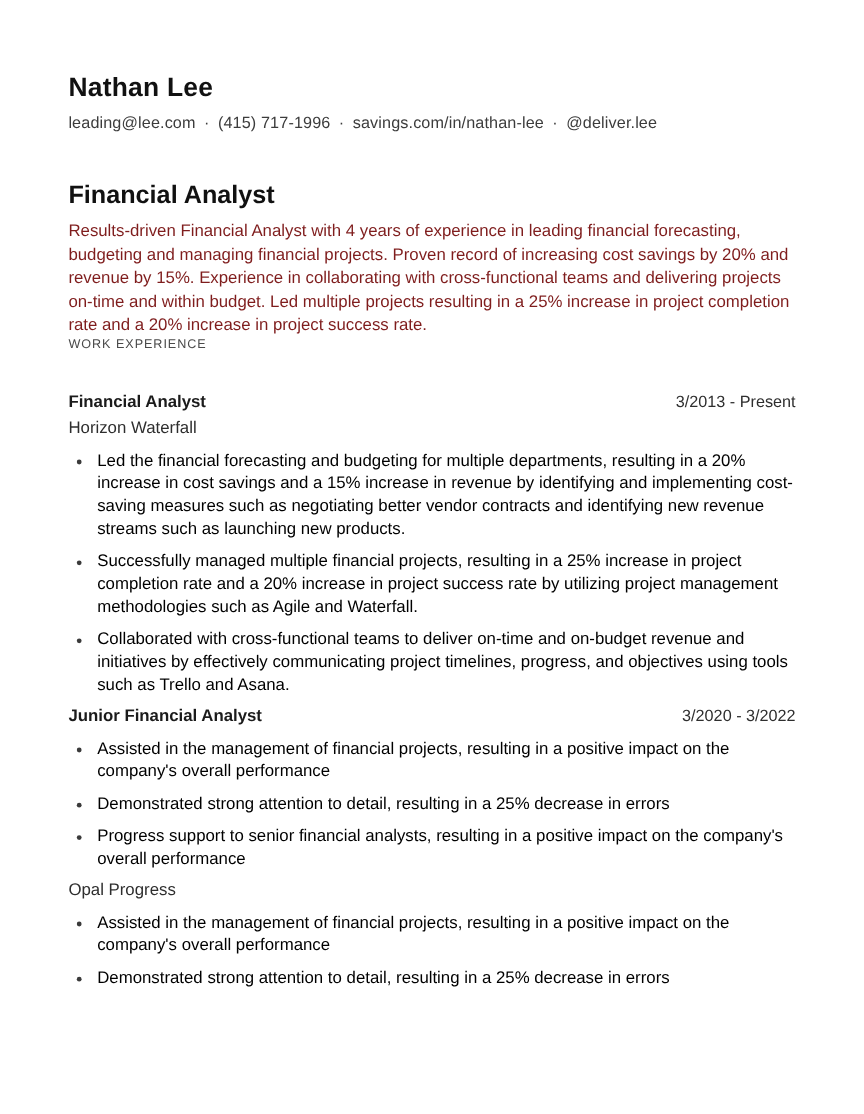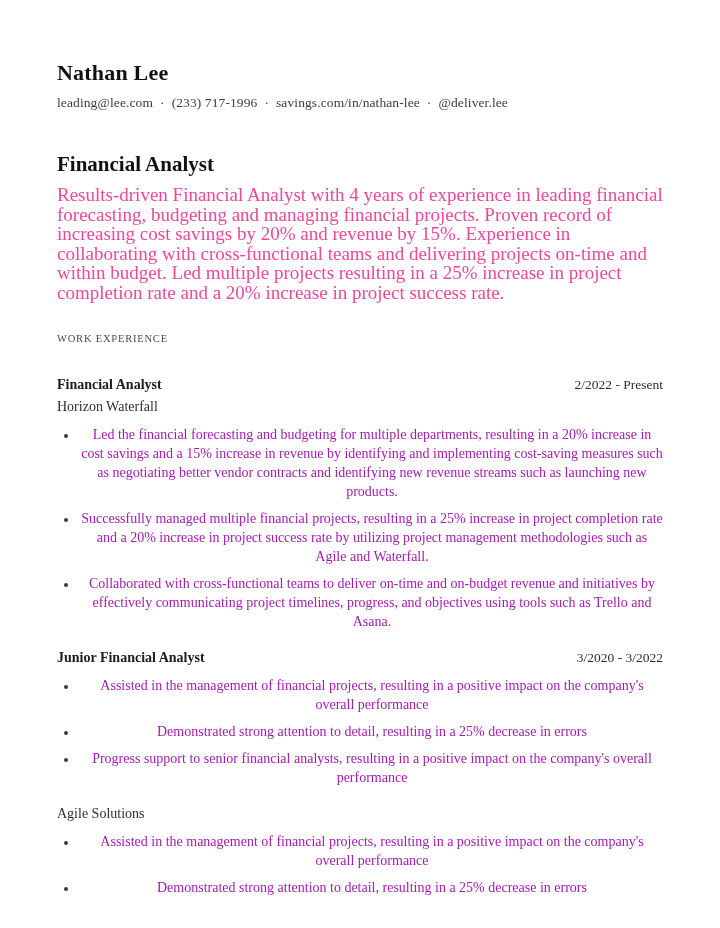--- a/index.html
+++ b/index.html
@@ -1,15 +1,15 @@
 <!DOCTYPE html>
 <html><head>
 <meta charset="utf-8">
 <style>
-  * { margin: 0; padding: 0; box-sizing: border-box; font-family: Liberation Serif, serif; }
+  * { margin: 0; padding: 0; box-sizing: border-box; }
   html, body {
     background: #ffffff;
     font-family: "Liberation Sans", "DejaVu Sans", sans-serif;
     color: #1f1f1f;
   }
   .page {
     width: 720px;
     height: 928px;
     margin: 0 auto;
     background: #ffffff;
@@ -34,33 +34,32 @@
     color: #3c3c3c;
   }
   .role-title {
     margin-top: 41px;
     font-size: 21px;
     font-weight: 700;
     color: #111111;
   }
   .summary {
     margin-top: 8px;
-    font-size: 19px;
+    font-size: 14px;
     line-height: 19.5px;
-    color: #ec4899;
+    color: #7f1d1d;
     max-width: 606px;
   }
   .section-label {
-    margin-top: 31px;
     font-size: 10.5px;
     letter-spacing: 0.8px;
     color: #4a4a4a;
   }
   .job { margin-top: 33px; }
-  .job + .job { margin-top: 19px; }
+  .job + .job { margin-top: 8px; }
   .job-header {
     display: flex;
     justify-content: space-between;
     align-items: baseline;
   }
   .job-title {
     font-size: 14px;
     font-weight: 700;
     color: #1b1b1b;
   }
@@ -75,48 +74,47 @@
     color: #2e2e2e;
   }
   ul.bullets {
     margin-top: 10px;
     padding-left: 21px;
     list-style: disc outside;
   }
   ul.bullets li {
     font-size: 14px;
     line-height: 19px;
-    color: #a21caf;
+    color: #000000;
     margin-bottom: 8px;
     padding-left: 3px;
-    text-align: center;
   }
   ul.bullets li::marker { color: #3a3a3a; font-size: 12px; }
 </style>
 </head>
 <body>
 
 <div class="page">
 
   <div class="name">Nathan Lee</div>
 
   <div class="contact-line">
-    <span>leading@lee.com</span><span class="sep">·</span><span>(233) 717-1996</span><span class="sep">·</span><span>savings.com/in/nathan-lee</span><span class="sep">·</span><span>@deliver.lee</span>
+    <span>leading@lee.com</span><span class="sep">·</span><span>(415) 717-1996</span><span class="sep">·</span><span>savings.com/in/nathan-lee</span><span class="sep">·</span><span>@deliver.lee</span>
   </div>
 
   <div class="role-title">Financial Analyst</div>
 
   <p class="summary">Results-driven Financial Analyst with 4 years of experience in leading financial forecasting, budgeting and managing financial projects. Proven record of increasing cost savings by 20% and revenue by 15%. Experience in collaborating with cross-functional teams and delivering projects on-time and within budget. Led multiple projects resulting in a 25% increase in project completion rate and a 20% increase in project success rate.</p>
 
   <div class="section-label">WORK EXPERIENCE</div>
 
   <div class="job">
     <div class="job-header">
       <span class="job-title">Financial Analyst</span>
-      <span class="job-dates">2/2022 - Present</span>
+      <span class="job-dates">3/2013 - Present</span>
     </div>
     <div class="job-company">Horizon Waterfall</div>
     <ul class="bullets">
       <li>Led the financial forecasting and budgeting for multiple departments, resulting in a 20% increase in cost savings and a 15% increase in revenue by identifying and implementing cost-saving measures such as negotiating better vendor contracts and identifying new revenue streams such as launching new products.</li>
       <li>Successfully managed multiple financial projects, resulting in a 25% increase in project completion rate and a 20% increase in project success rate by utilizing project management methodologies such as Agile and Waterfall.</li>
       <li>Collaborated with cross-functional teams to deliver on-time and on-budget revenue and initiatives by effectively communicating project timelines, progress, and objectives using tools such as Trello and Asana.</li>
     </ul>
   </div>
 
   <div class="job">
@@ -125,21 +123,21 @@
       <span class="job-dates">3/2020 - 3/2022</span>
     </div>
     <ul class="bullets">
       <li>Assisted in the management of financial projects, resulting in a positive impact on the company's overall performance</li>
       <li>Demonstrated strong attention to detail, resulting in a 25% decrease in errors</li>
       <li>Progress support to senior financial analysts, resulting in a positive impact on the company's overall performance</li>
     </ul>
   </div>
 
   <div class="job">
-    <div class="job-company">Agile Solutions</div>
+    <div class="job-company">Opal Progress</div>
     <ul class="bullets">
       <li>Assisted in the management of financial projects, resulting in a positive impact on the company's overall performance</li>
       <li>Demonstrated strong attention to detail, resulting in a 25% decrease in errors</li>
 
     </ul>
   </div>
 
 </div>
 
 </body></html>

